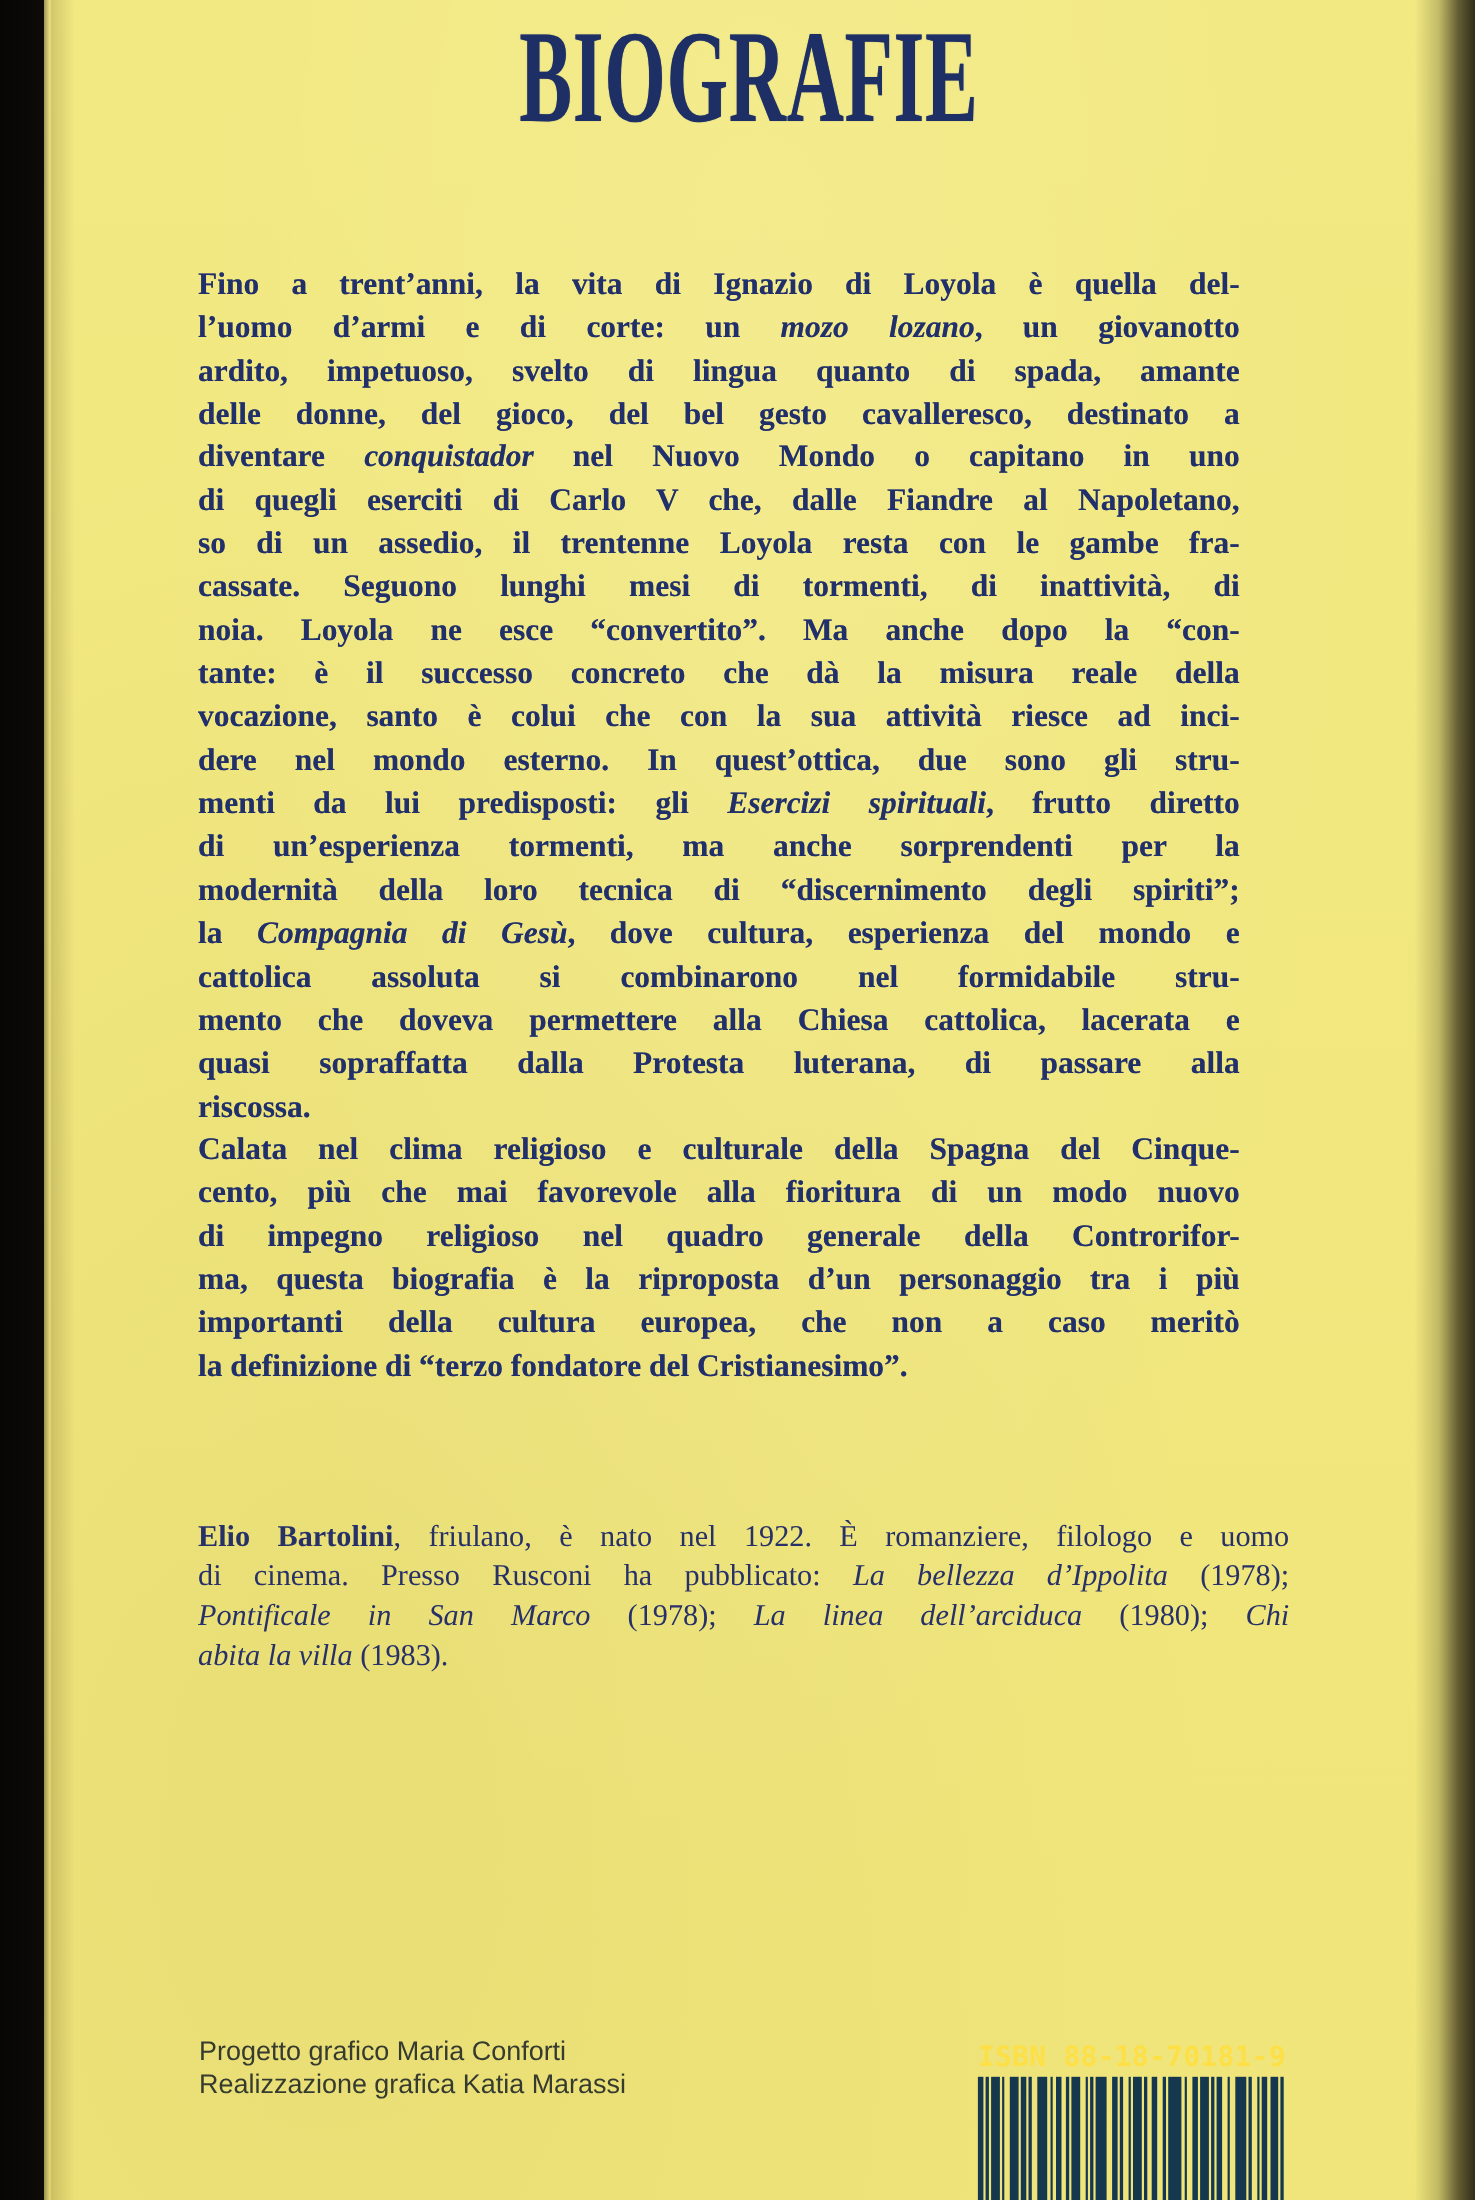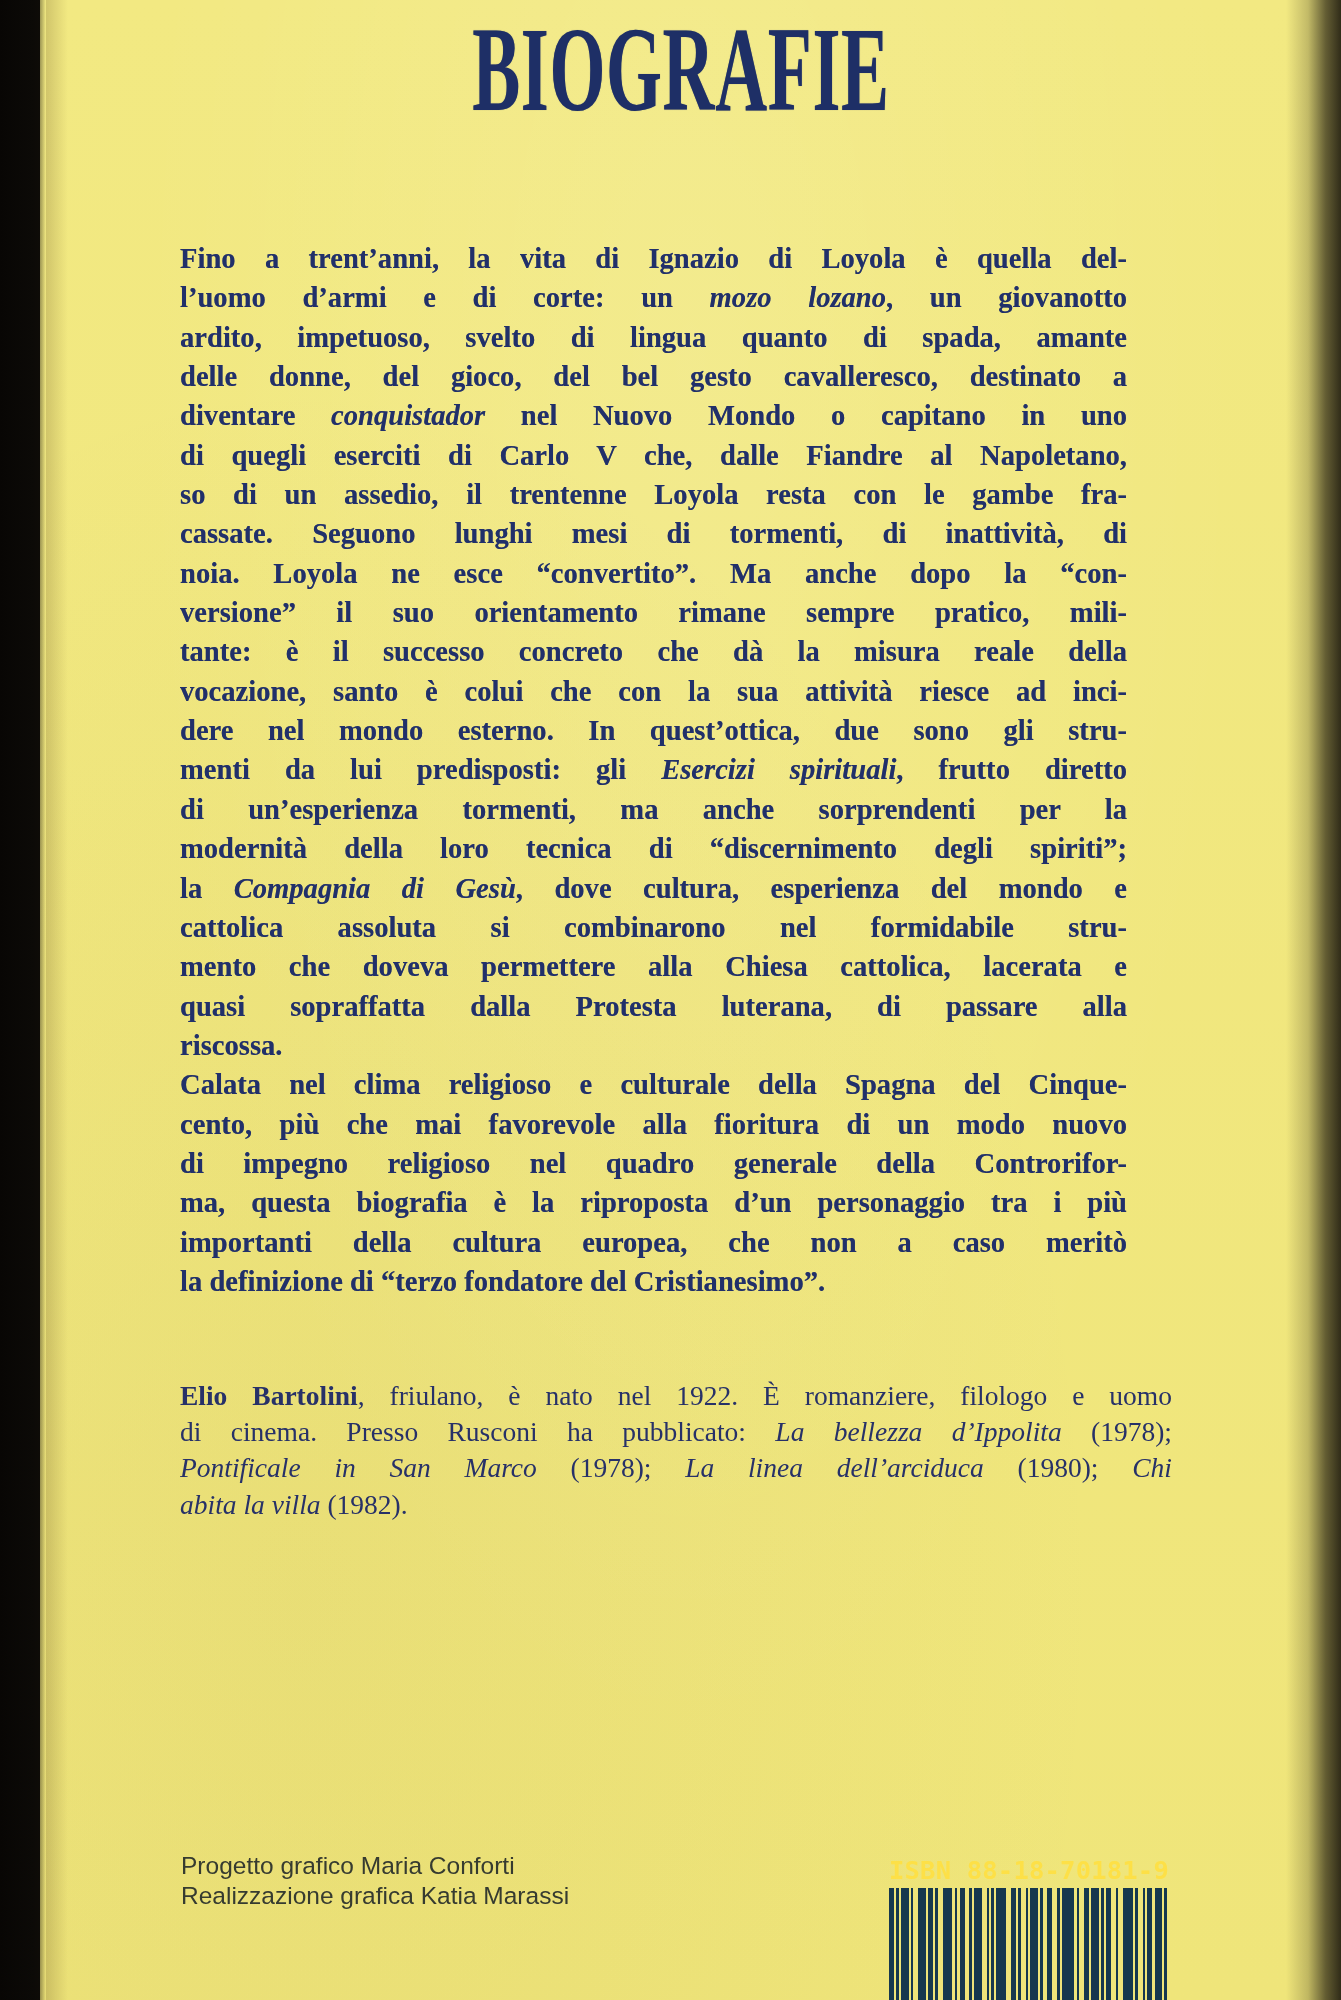--- a/index.html
+++ b/index.html
@@ -110,21 +110,20 @@
   <div id="synopsis">
       <div class="tline"><span>Fino a trent’anni, la vita di Ignazio di Loyola è quella del-</span></div>
       <div class="tline"><span>l’uomo d’armi e di corte: un </span><span class="i">mozo lozano</span><span>, un giovanotto</span></div>
       <div class="tline"><span>ardito, impetuoso, svelto di lingua quanto di spada, amante</span></div>
       <div class="tline"><span>delle donne, del gioco, del bel gesto cavalleresco, destinato a</span></div>
       <div class="tline"><span>diventare </span><span class="i">conquistador</span><span> nel Nuovo Mondo o capitano in uno</span></div>
       <div class="tline"><span>di quegli eserciti di Carlo V che, dalle Fiandre al Napoletano,</span></div>
       <div class="tline"><span>so di un assedio, il trentenne Loyola resta con le gambe fra-</span></div>
       <div class="tline"><span>cassate. Seguono lunghi mesi di tormenti, di inattività, di</span></div>
       <div class="tline"><span>noia. Loyola ne esce “convertito”. Ma anche dopo la “con-</span></div>
-      <div class="tline"><span>versione” il suo orientamento rimane sempre pratico, mili-</span></div>
       <div class="tline"><span>tante: è il successo concreto che dà la misura reale della</span></div>
       <div class="tline"><span>vocazione, santo è colui che con la sua attività riesce ad inci-</span></div>
       <div class="tline"><span>dere nel mondo esterno. In quest’ottica, due sono gli stru-</span></div>
       <div class="tline"><span>menti da lui predisposti: gli </span><span class="i">Esercizi spirituali</span><span>, frutto diretto</span></div>
       <div class="tline"><span>di un’esperienza tormenti, ma anche sorprendenti per la</span></div>
       <div class="tline"><span>modernità della loro tecnica di “discernimento degli spiriti”;</span></div>
       <div class="tline"><span>la </span><span class="i">Compagnia di Gesù</span><span>, dove cultura, esperienza del mondo e</span></div>
       <div class="tline"><span>cattolica assoluta si combinarono nel formidabile stru-</span></div>
       <div class="tline"><span>mento che doveva permettere alla Chiesa cattolica, lacerata e</span></div>
       <div class="tline"><span>quasi sopraffatta dalla Protesta luterana, di passare alla</span></div>
@@ -134,21 +133,21 @@
       <div class="tline"><span>di impegno religioso nel quadro generale della Controrifor-</span></div>
       <div class="tline"><span>ma, questa biografia è la riproposta d’un personaggio tra i più</span></div>
       <div class="tline"><span>importanti della cultura europea, che non a caso meritò</span></div>
       <div class="tline end"><span>la definizione di “terzo fondatore del Cristianesimo”.</span></div>
     </div>
 
   <div id="bio">
       <div class="tline"><span class="b">Elio Bartolini</span><span>, friulano, è nato nel 1922. È romanziere, filologo e uomo</span></div>
       <div class="tline"><span>di cinema. Presso Rusconi ha pubblicato: </span><span class="i">La bellezza d’Ippolita</span><span> (1978);</span></div>
       <div class="tline"><span class="i">Pontificale in San Marco</span><span> (1978); </span><span class="i">La linea dell’arciduca</span><span> (1980); </span><span class="i">Chi</span></div>
-      <div class="tline end"><span class="i">abita la villa</span><span> (1982).</span></div>
+      <div class="tline end"><span class="i">abita la villa</span><span> (1983).</span></div>
     </div>
 
   <div id="credits">
     <div>Progetto grafico Maria Conforti</div>
     <div>Realizzazione grafica Katia Marassi</div>
   </div>
 
   <div id="isbn-block">
     <div id="isbn-label">ISBN 88-18-70181-9</div>
     <div id="barcode">

